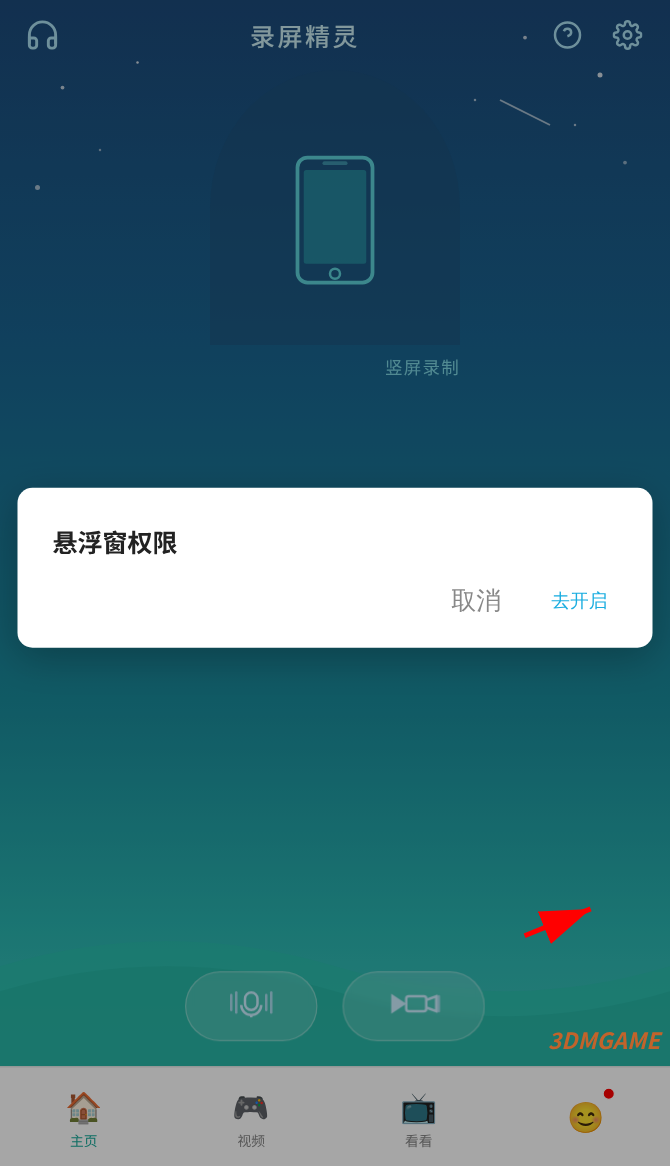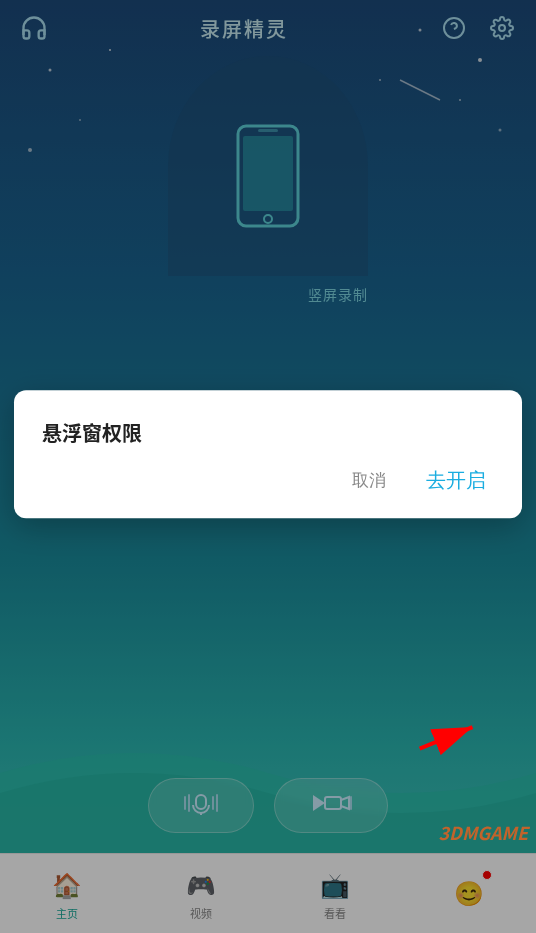--- a/index.html
+++ b/index.html
@@ -199,29 +199,29 @@
       line-height: 1.7;
       margin-bottom: 24px;
     }
     .dialog-actions {
       display: flex;
       justify-content: flex-end;
       gap: 24px;
       align-items: center;
     }
     .btn-cancel {
-      font-size: 17px;
+      font-size: 20px;
       color: #888;
       background: none;
       border: none;
       cursor: pointer;
       padding: 4px 8px;
     }
     .btn-confirm {
-      font-size: 20px;
+      font-size: 15px;
       color: #1aade0;
       background: none;
       border: none;
       cursor: pointer;
       font-weight: 500;
       padding: 4px 8px;
     }
 
     
     .red-arrow {

